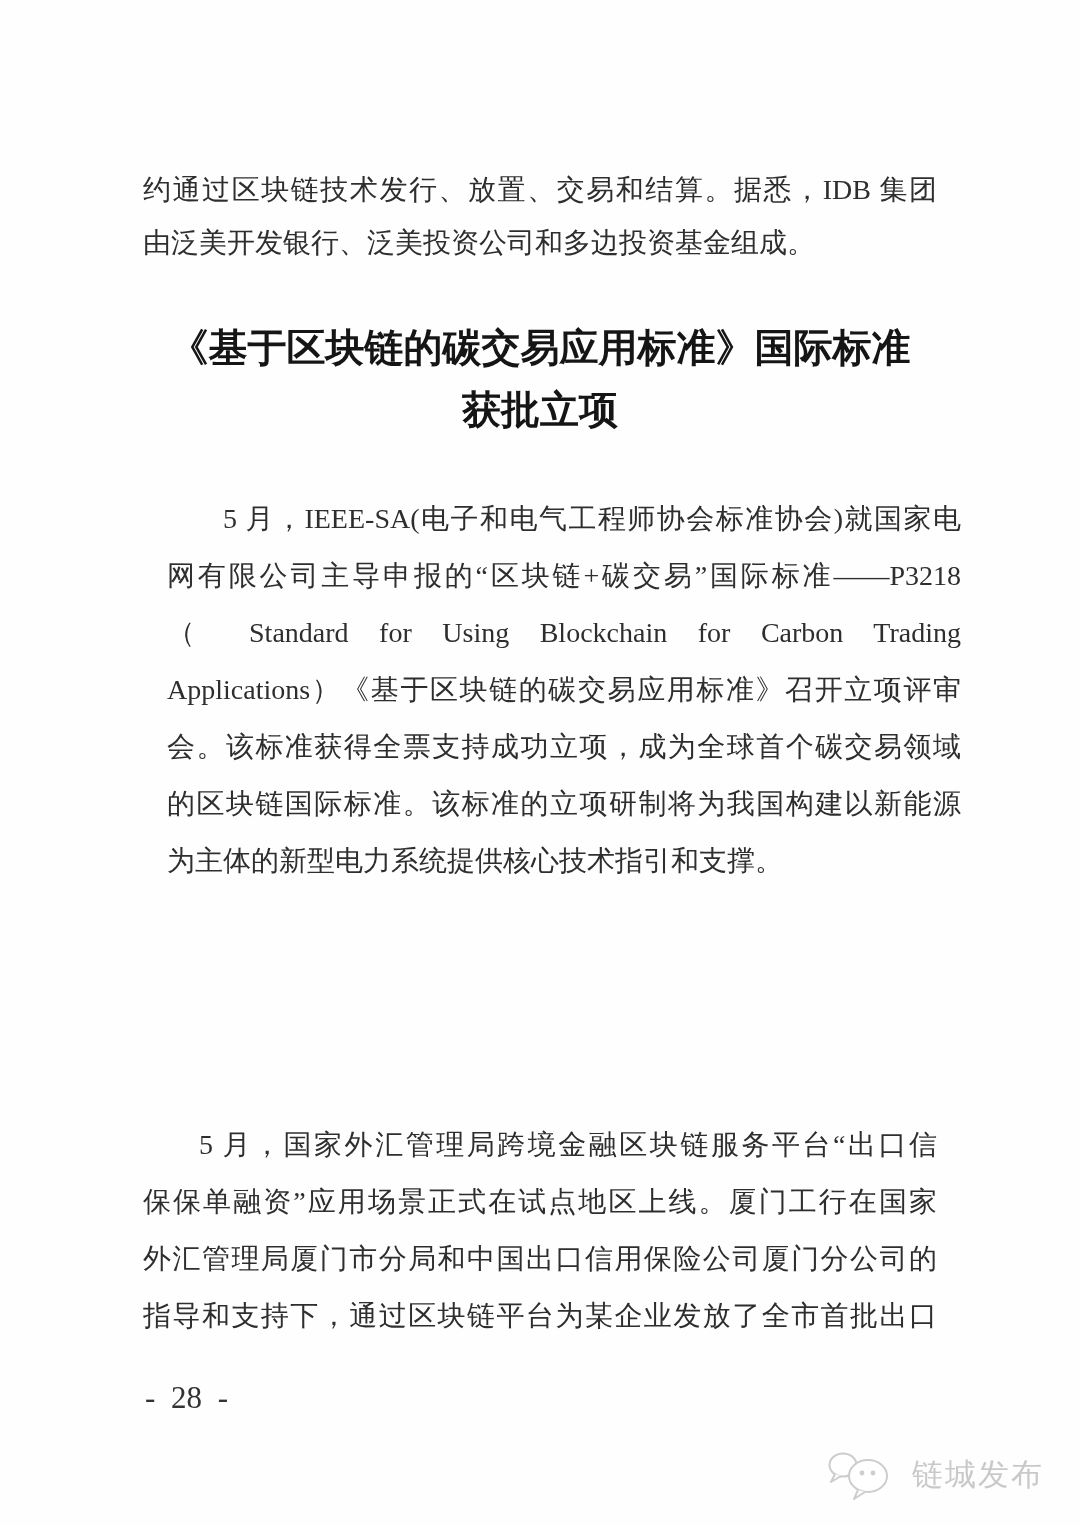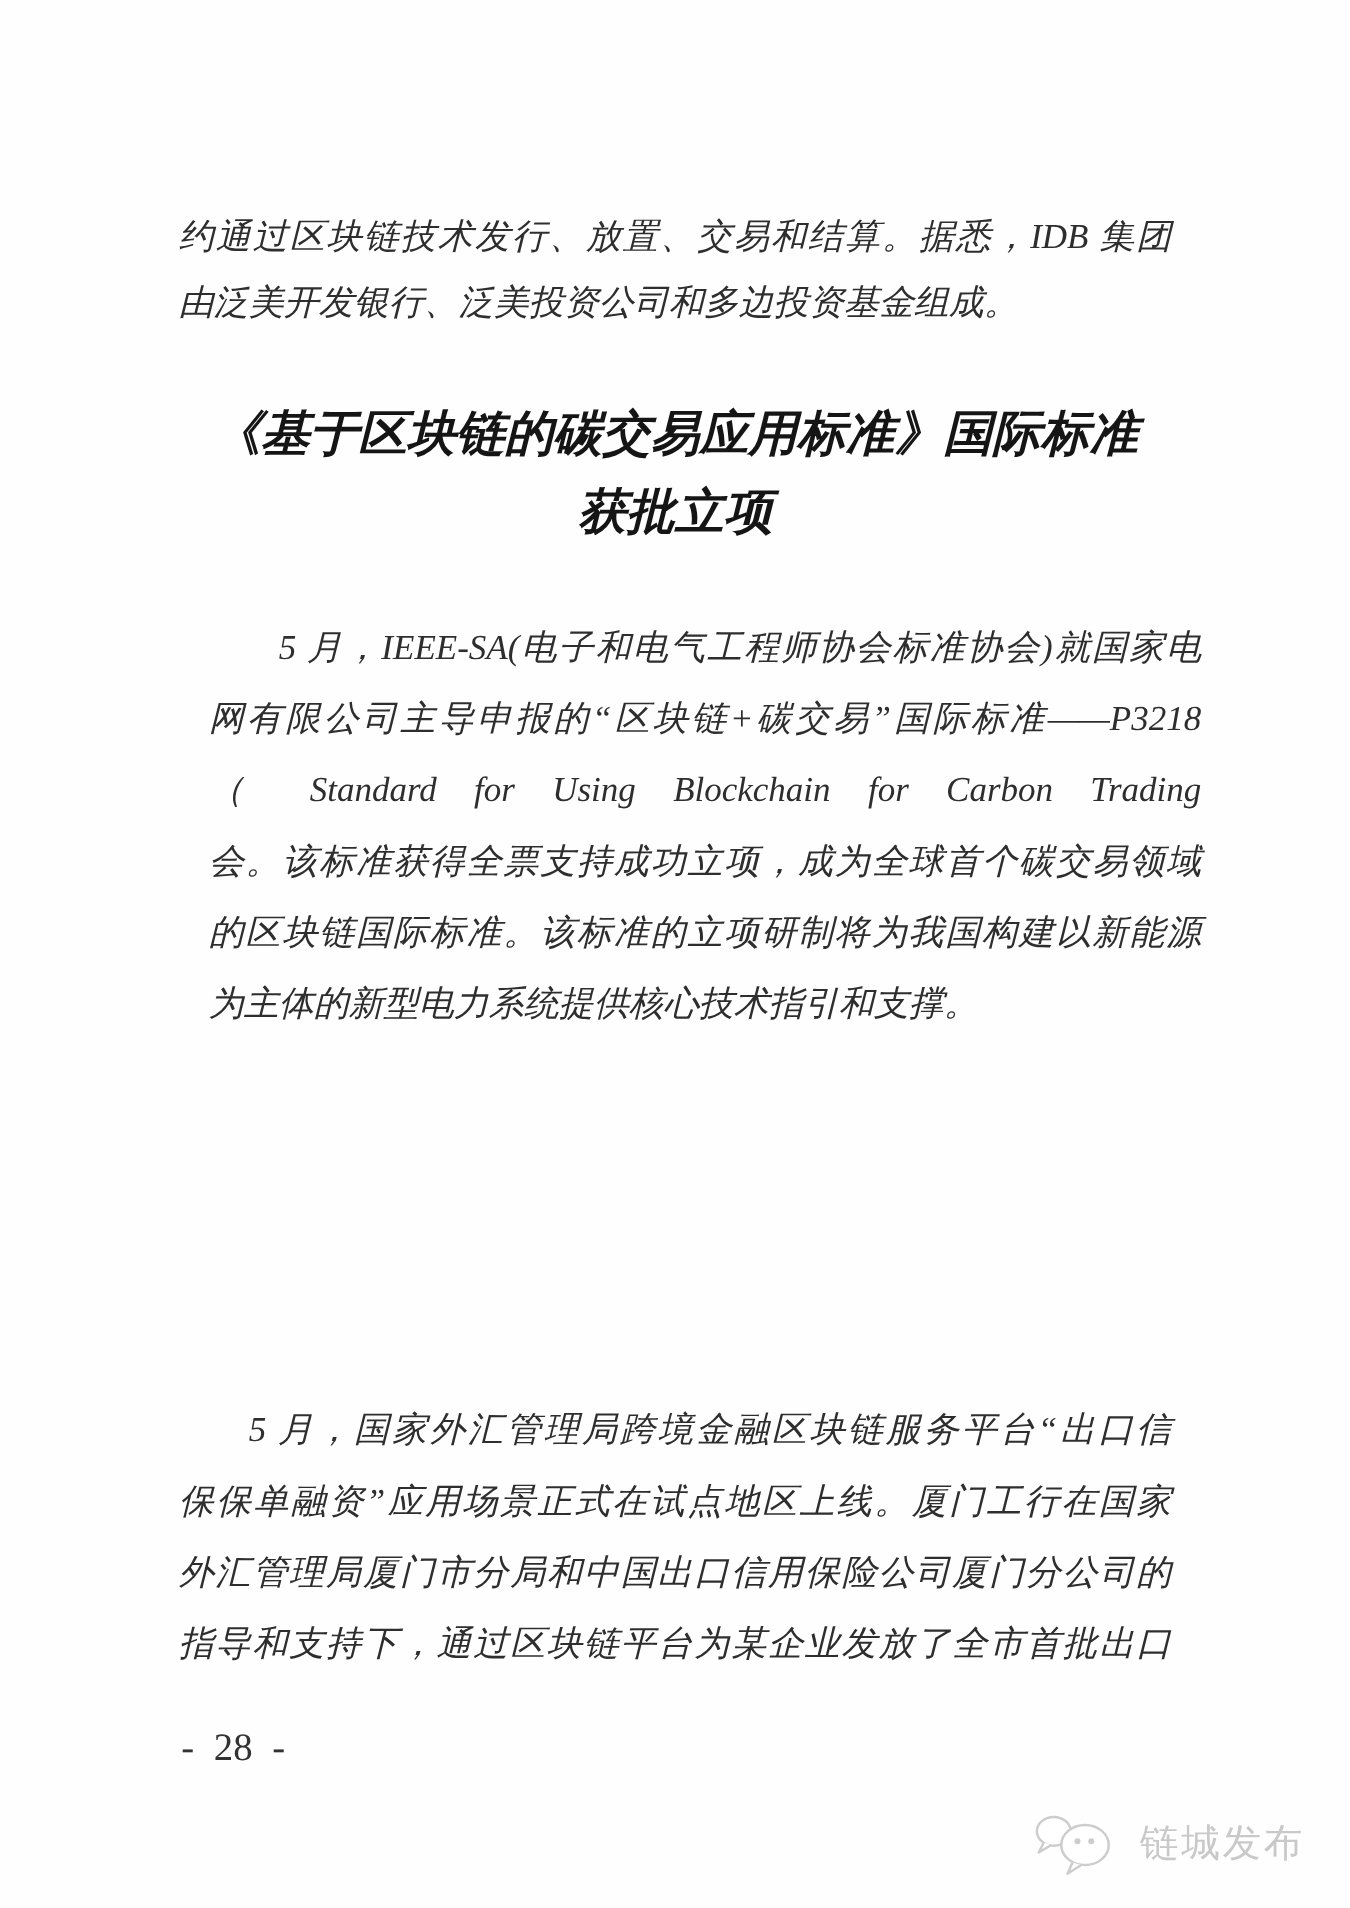--- a/index.html
+++ b/index.html
@@ -24,21 +24,20 @@
     left: 143px;
     width: 794px;
   }
   .body-text {
     font-size: 28px;
     line-height: 57px;
   }
   .line {
     text-align: justify;
     text-align-last: justify;
-    font-style: italic;
   }
   .line.indent {
     text-indent: 2em;
   }
   .line.last {
     text-align-last: left;
   }
   .title {
     font-size: 39px;
     line-height: 62px;
@@ -91,20 +90,21 @@
 
   <div id="a1-title" class="block title">
       <div class="line">《基于区块链的碳交易应用标准》国际标准</div>
       <div class="line">获批立项</div>
     </div>
 
   <div id="a1-body" class="block body-text">
       <div class="line indent">5 月，IEEE-SA(电子和电气工程师协会标准协会)就国家电</div>
       <div class="line">网有限公司主导申报的“区块链+碳交易”国际标准——P3218</div>
       <div class="line">（ Standard for Using Blockchain for Carbon Trading</div>
+      <div class="line">Applications）《基于区块链的碳交易应用标准》召开立项评审</div>
       <div class="line">会。该标准获得全票支持成功立项，成为全球首个碳交易领域</div>
       <div class="line">的区块链国际标准。该标准的立项研制将为我国构建以新能源</div>
       <div class="line last">为主体的新型电力系统提供核心技术指引和支撑。</div>
     </div>
 
 
   <div id="a2-body" class="block body-text">
       <div class="line indent">5 月，国家外汇管理局跨境金融区块链服务平台“出口信</div>
       <div class="line">保保单融资”应用场景正式在试点地区上线。厦门工行在国家</div>
       <div class="line">外汇管理局厦门市分局和中国出口信用保险公司厦门分公司的</div>

